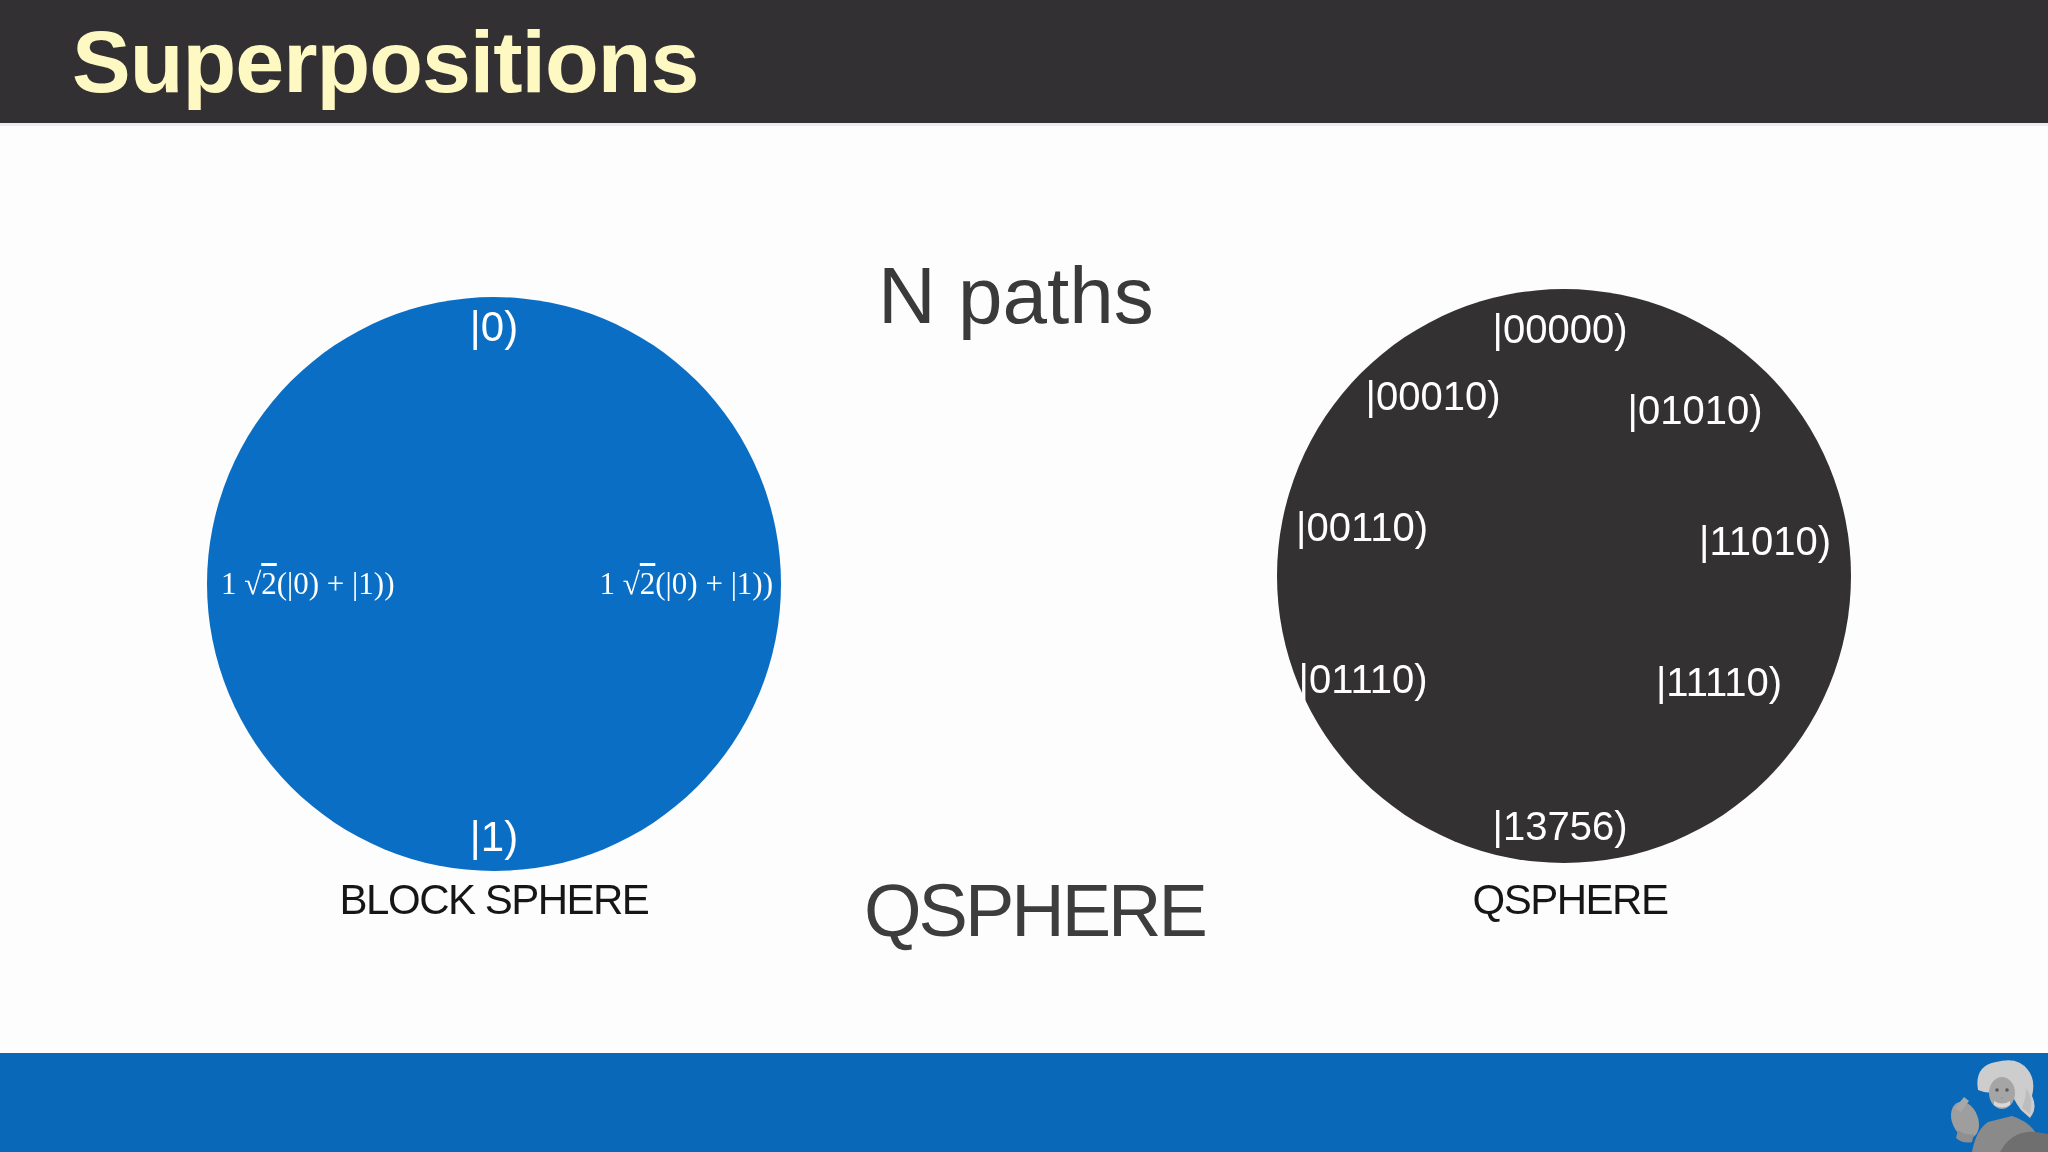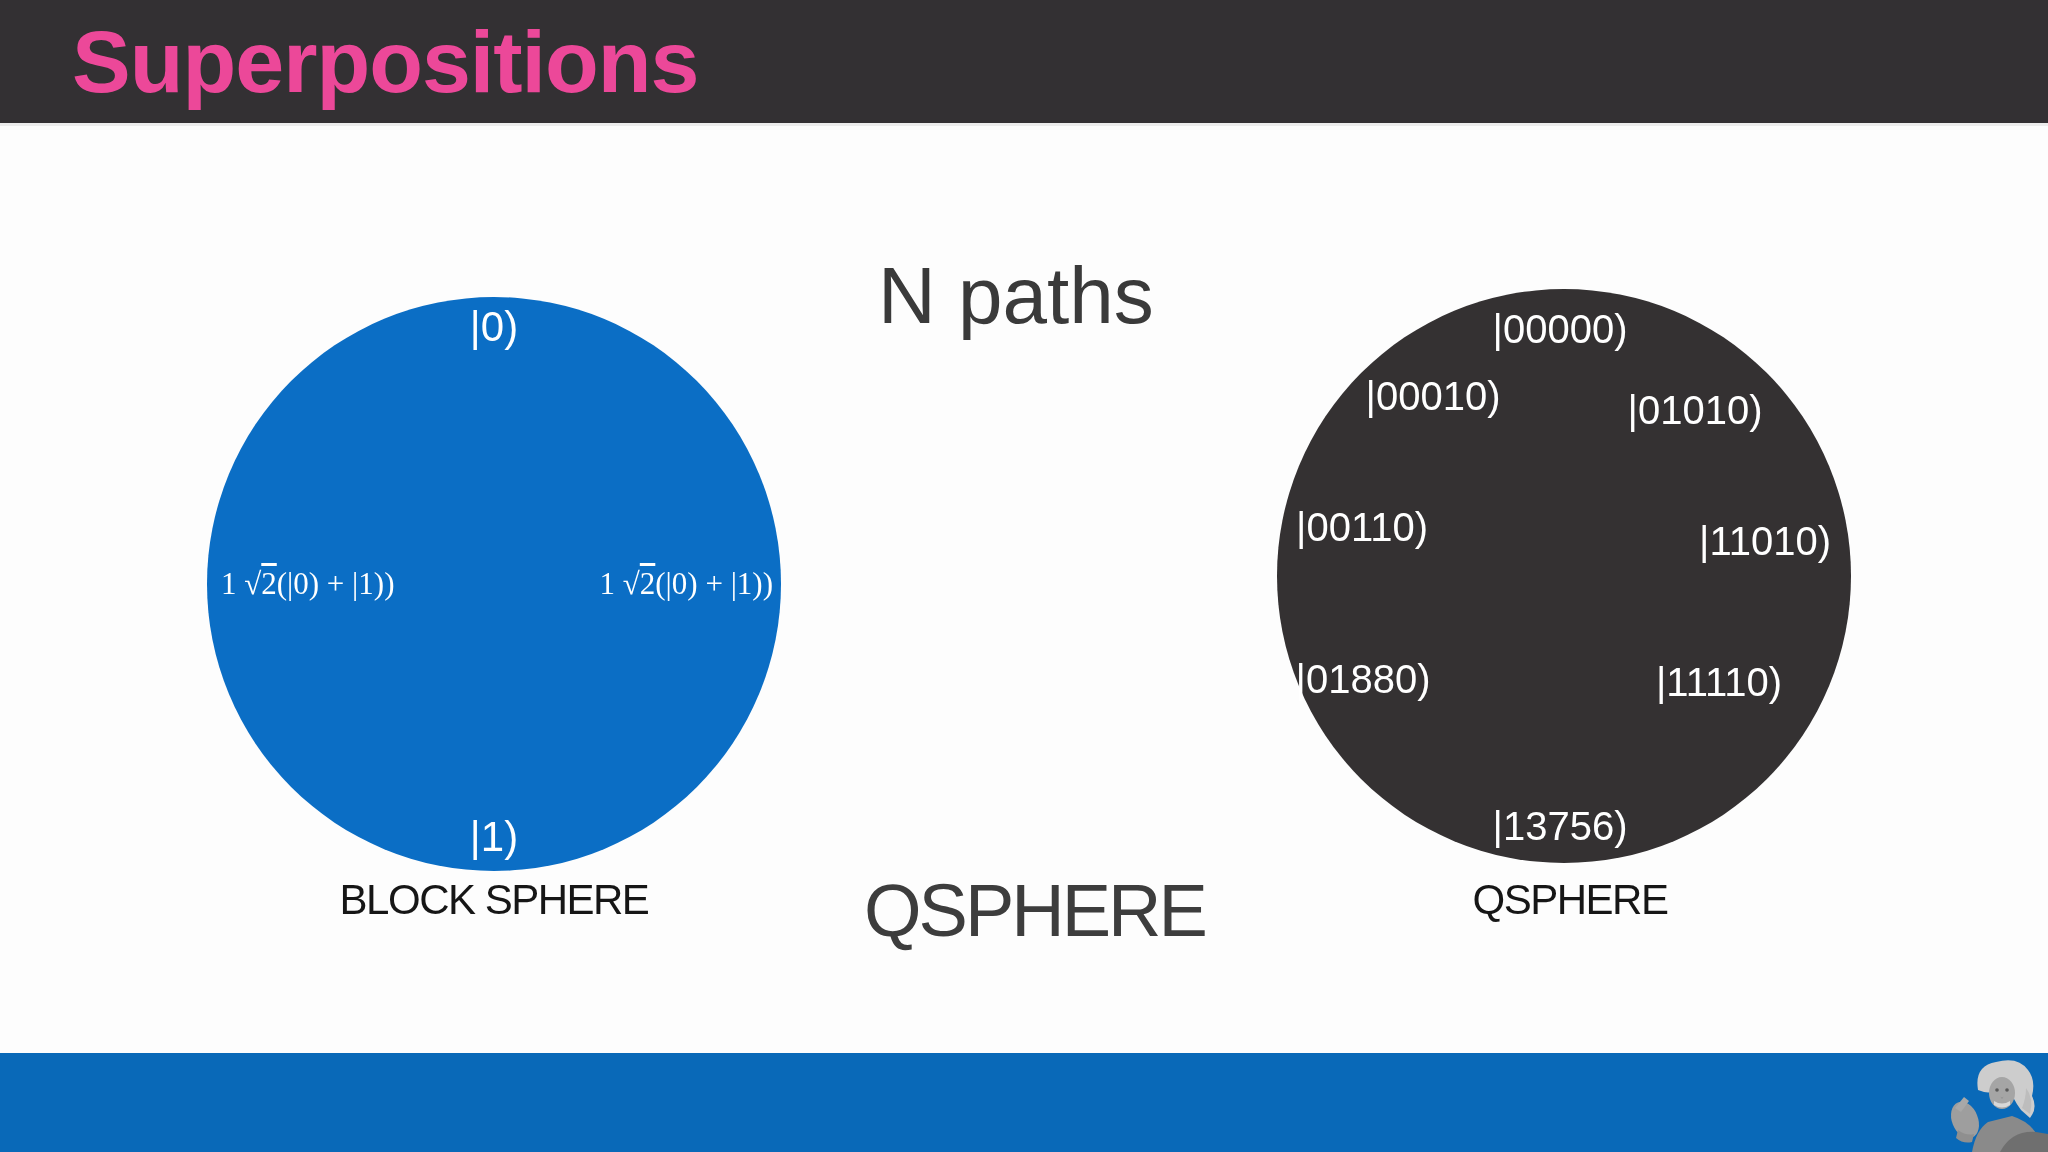--- a/index.html
+++ b/index.html
@@ -3,21 +3,21 @@
 <meta charset="utf-8">
 <style>
   html,body{margin:0;padding:0;background:#ffffff;}
   .stage{position:relative;width:2048px;height:1152px;overflow:hidden;background:#fdfdfd;
          font-family:"Liberation Sans",sans-serif;}
 
   
   .titlebar{position:absolute;left:0;top:0;width:100%;height:126px;background:#333033;
             display:flex;align-items:center;padding-left:72px;box-sizing:border-box;
             border-bottom:3px solid #ececec;}
-  .titlebar h1{margin:0;font-size:88px;font-weight:bold;color:#ec4899;letter-spacing:-1px;}
+  .titlebar h1{margin:0;font-size:88px;font-weight:bold;color:#fef9c3;letter-spacing:-1px;}
 
   
   .circle{position:absolute;border-radius:50%;}
   .blue{left:207px;top:297px;width:574px;height:574px;background:#0b6ec5;}
   .dark{left:1277px;top:289px;width:574px;height:574px;background:#343132;text-decoration:underline;}
 
   .ket{position:absolute;color:#ffffff;font-size:42px;white-space:nowrap;}
   .blue .ket.top{left:50%;top:6px;transform:translateX(-50%);}
   .blue .ket.bottom{left:50%;bottom:10px;transform:translateX(-50%);}
 
@@ -77,21 +77,21 @@
     <div class="line1">N paths</div>
   </div>
   <div class="caption mid-caption">QSPHERE</div>
 
   <div class="circle dark">
     <span class="ket q0">|00000)</span>
     <span class="ket q1">|00010)</span>
     <span class="ket q2">|01010)</span>
     <span class="ket q3">|00110)</span>
     <span class="ket q4">|11010)</span>
-    <span class="ket q5">|01880)</span>
+    <span class="ket q5">|01110)</span>
     <span class="ket q6">|11110)</span>
     <span class="ket q7">|13756)</span>
   </div>
   <div class="caption qsphere-caption">QSPHERE</div>
 
   <footer class="bottombar">
     <svg class="einstein" viewBox="0 0 110 94" xmlns="http://www.w3.org/2000/svg" aria-hidden="true">
 
       <path d="M34 94 Q38 72 50 64 L74 58 Q100 66 106 94 Z" fill="#8a8a8a"></path>
       <path d="M62 94 Q74 72 98 74 L110 76 110 94 Z" fill="#6f6f6f"></path>

